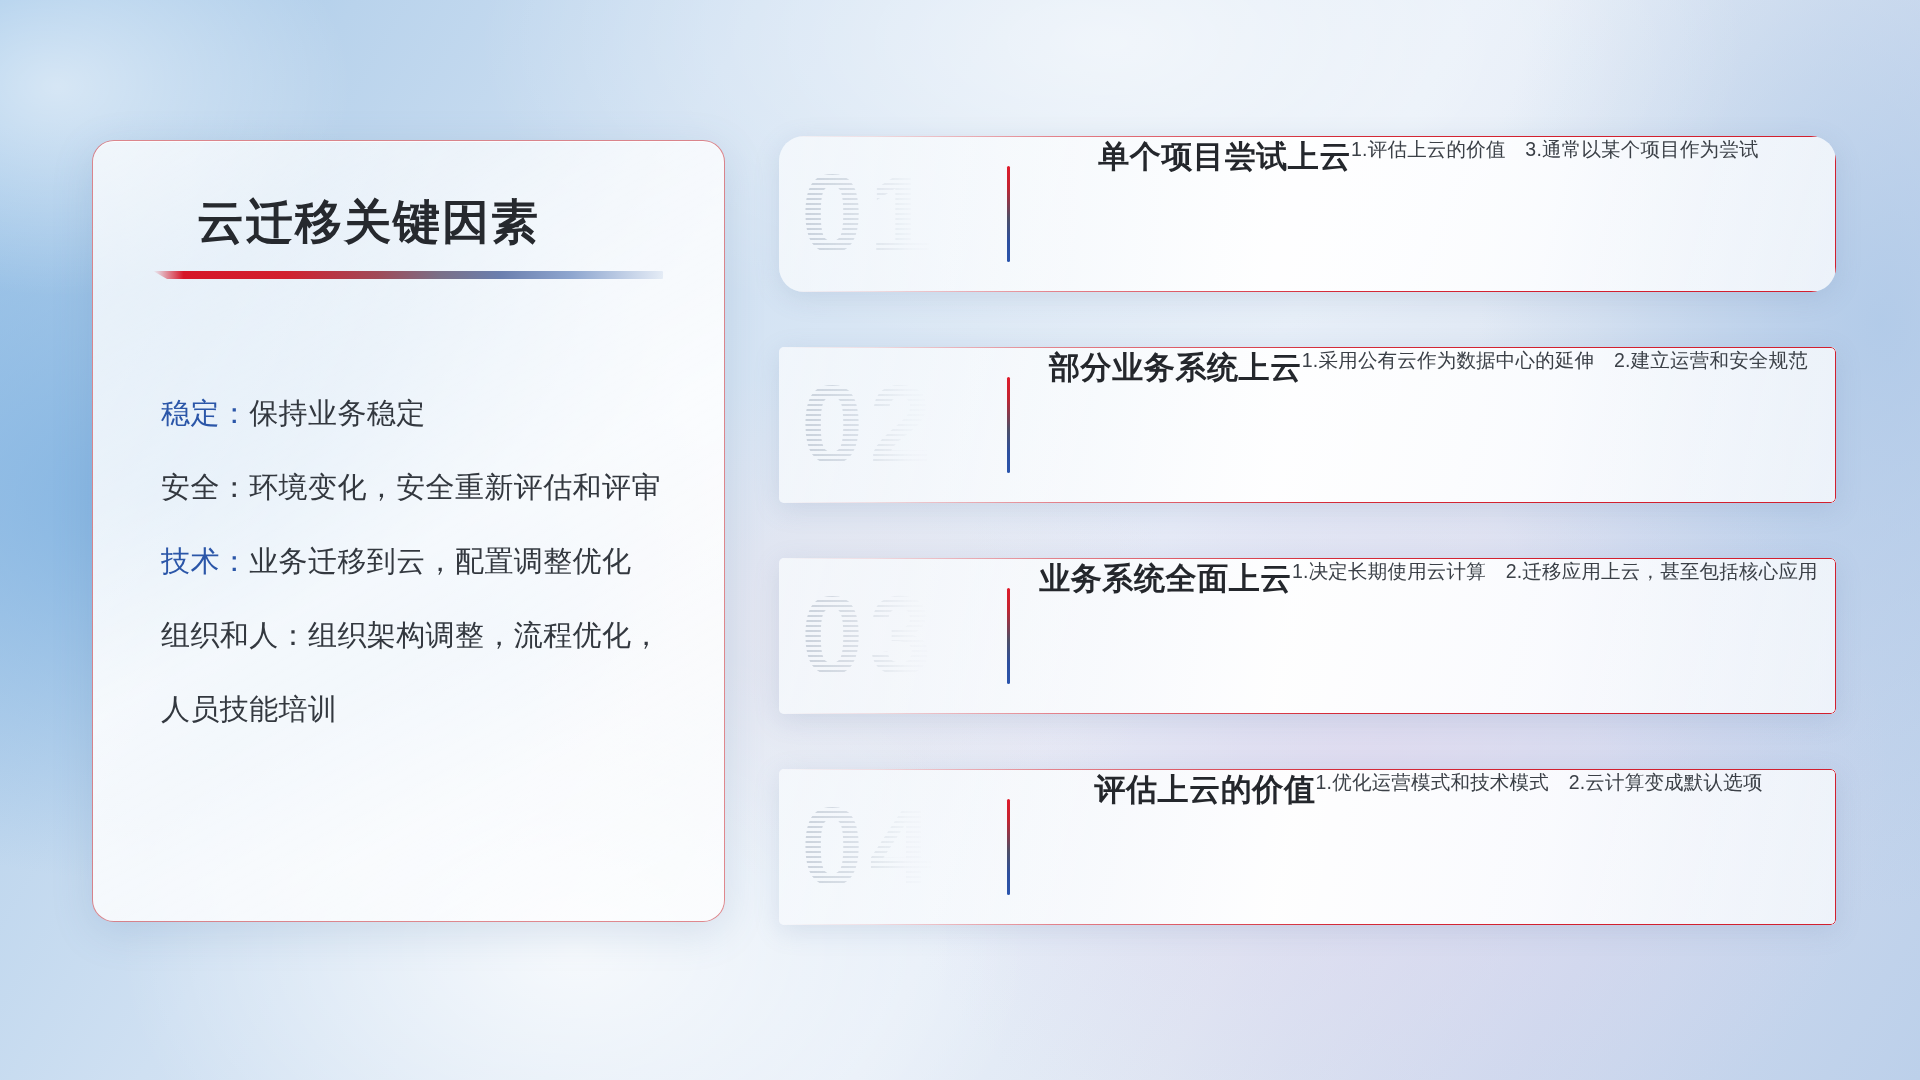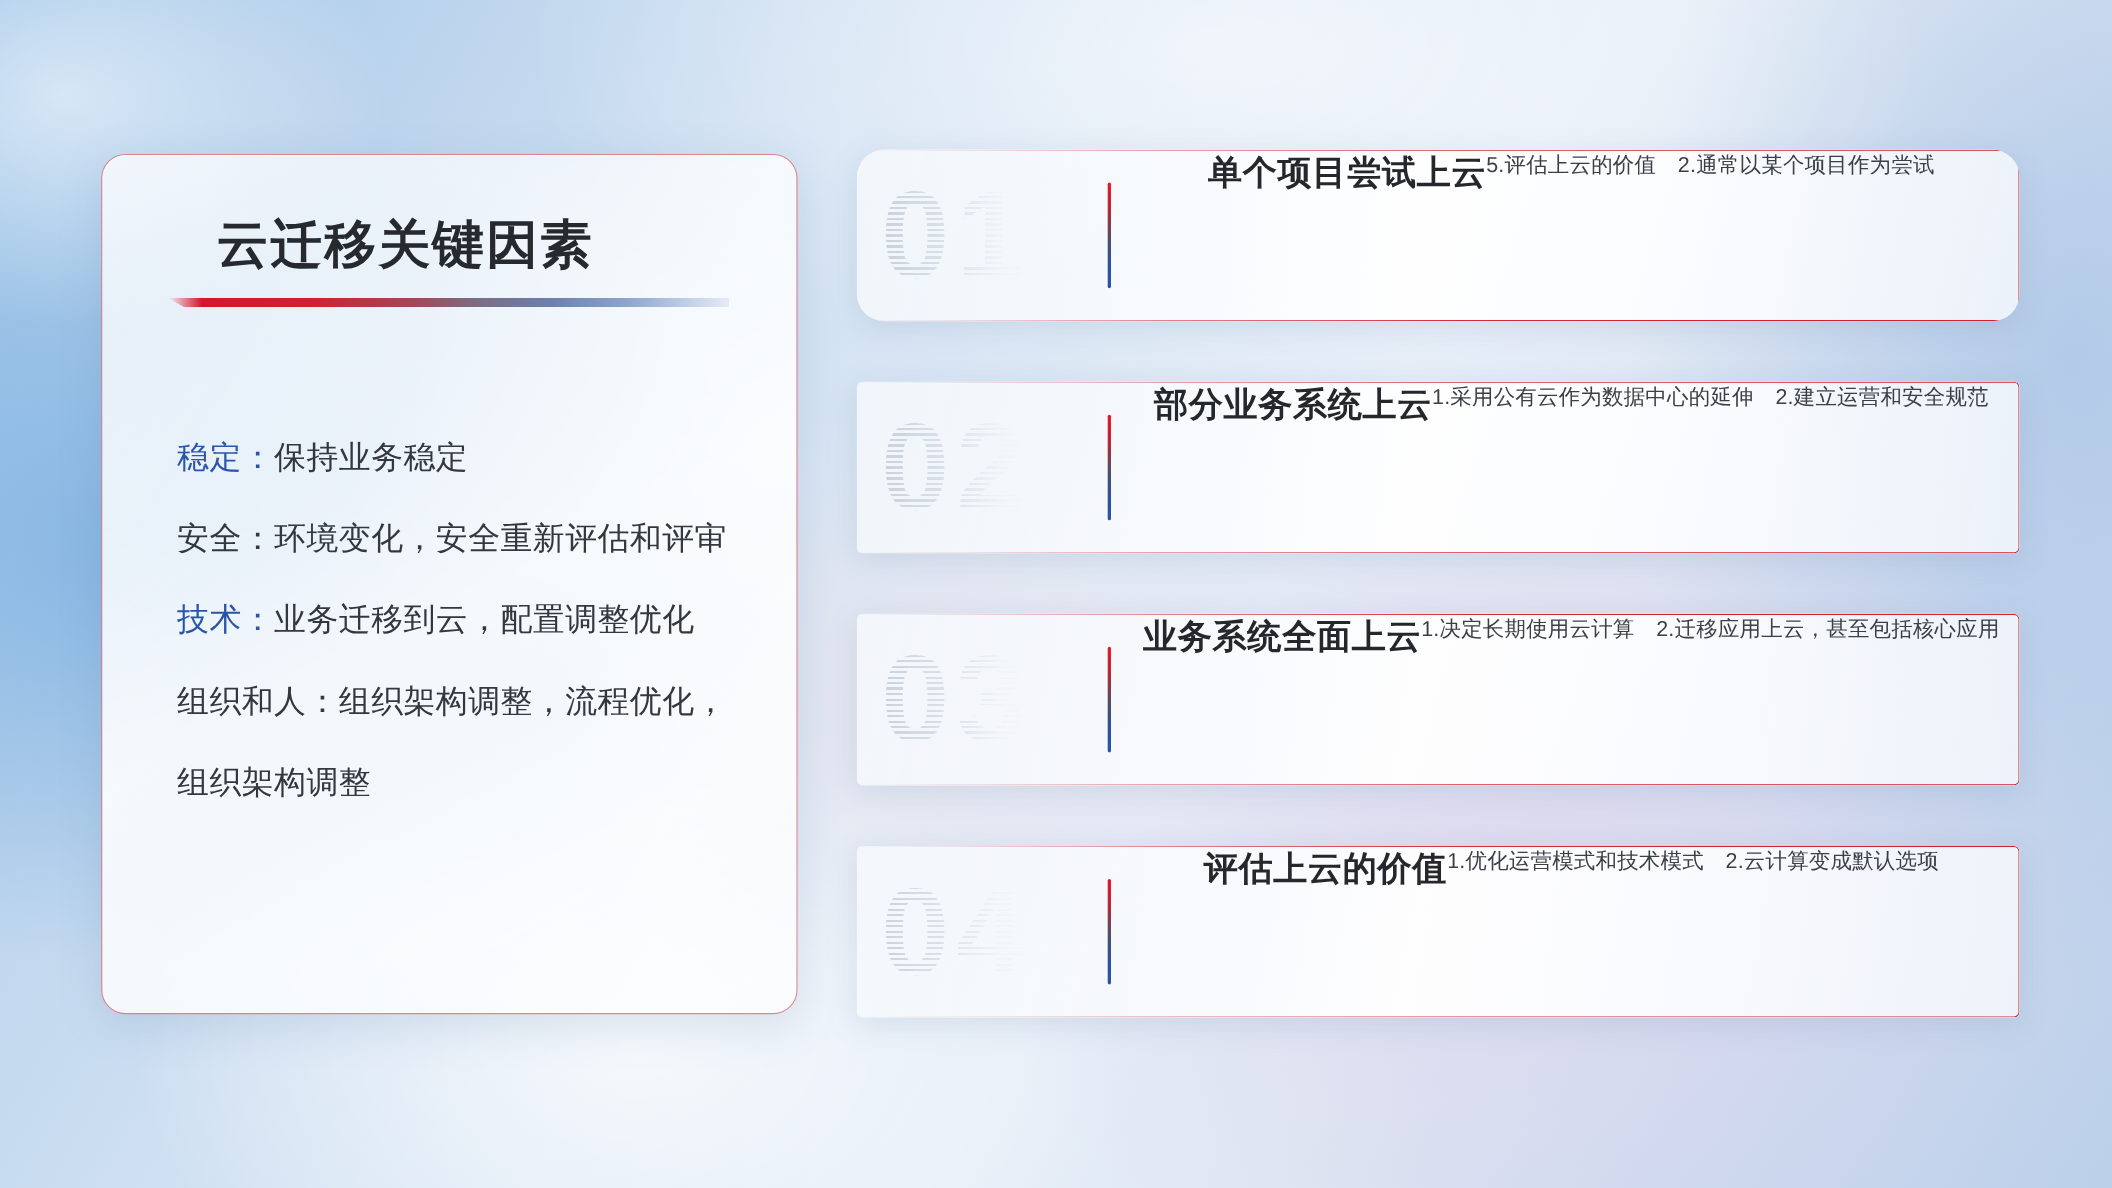--- a/index.html
+++ b/index.html
@@ -52,20 +52,21 @@
     border-radius:22px;
     background:linear-gradient(152deg,
       rgba(255,255,255,.55) 0%,
       rgba(255,255,255,.74) 26%,
       rgba(255,255,255,.88) 52%,
       rgba(255,255,255,.78) 78%,
       rgba(255,255,255,.60) 100%);
     border:1.6px solid rgba(198,40,50,.55);
     box-shadow:0 10px 40px rgba(90,125,170,.18), inset 0 1px 0 rgba(255,255,255,.7);
     overflow:hidden;
+    font-family:Liberation Mono, monospace;
   }
   #left-panel .sheen {
     position:absolute; inset:0;
     background:linear-gradient(118deg, rgba(255,255,255,.42) 0%, rgba(255,255,255,0) 38%,
       rgba(255,255,255,0) 64%, rgba(255,255,255,.30) 100%);
     pointer-events:none;
   }
 
   #panel-title {
     position:absolute;
@@ -225,35 +226,35 @@
 
       <p class="factor-line">
         <span class="factor-label">技术：</span><span class="factor-text">业务迁移到云，配置调整优化</span>
       </p>
 
       <p class="factor-line">
         <span class="factor-label plain">组织和人：</span><span class="factor-text">组织架构调整，流程优化，</span>
       </p>
 
       <p class="factor-line">
-        <span class="factor-text">组织架构调整</span>
+        <span class="factor-text">人员技能培训</span>
       </p>
 
     </div>
   </section>
 
   <div id="cards">
 
     <article class="card" style="top:0px;border-radius:25px;">
       <div class="card-sheen"></div>
       <div class="card-ghost-num">01</div>
       <div class="card-accent"></div>
       <div class="card-body">
         <h2 class="card-title">单个项目尝试上云</h2>
-        <p class="card-sub">5.评估上云的价值　2.通常以某个项目作为尝试</p>
+        <p class="card-sub">1.评估上云的价值　3.通常以某个项目作为尝试</p>
       </div>
       <div class="card-border"></div>
     </article>
 
     <article class="card" style="top:211px;">
       <div class="card-sheen"></div>
       <div class="card-ghost-num">02</div>
       <div class="card-accent"></div>
       <div class="card-body">
         <h2 class="card-title">部分业务系统上云</h2>

